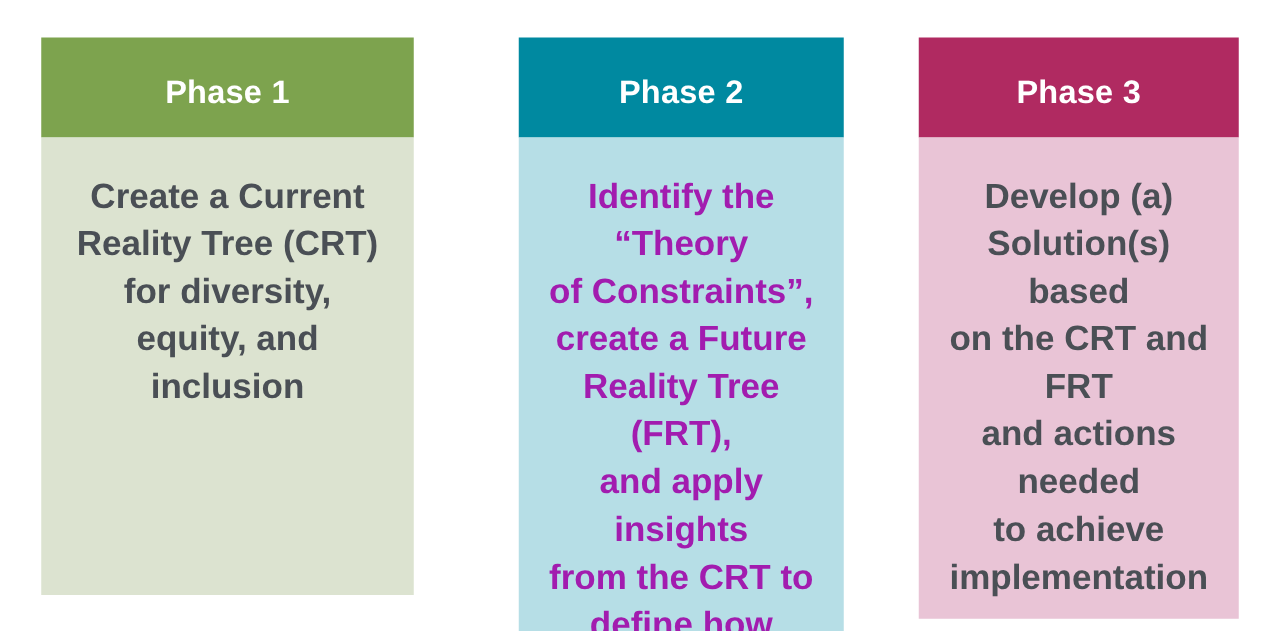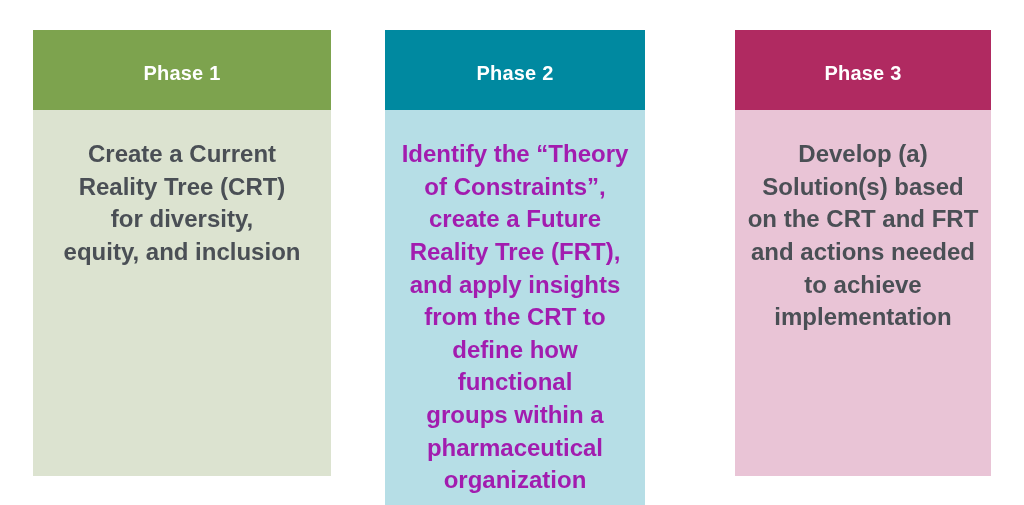--- a/index.html
+++ b/index.html
@@ -24,54 +24,54 @@
   .phase-card {
     position: absolute;
     top: 30px;
     height: 446px;
     display: flex;
     flex-direction: column;
     box-sizing: border-box;
   }
 
   #card-0 { left: 33px;  width: 298px; }
-  #card-1 { left: 342px; width: 303px; padding-left: 43px; }
+  #card-1 { left: 372px; width: 303px; padding-left: 43px; }
   #card-2 { left: 691px; width: 300px; padding-left: 44px; }
 
   .phase-header {
     height: 80px;
     flex: 0 0 80px;
     display: flex;
     align-items: center;
     justify-content: center;
     box-sizing: border-box;
   }
 
   .phase-header-label {
     color: #ffffff;
-    font-size: 20px;
+    font-size: 26px;
     font-weight: bold;
     letter-spacing: 0.2px;
     line-height: 1;
     text-align: center;
     padding-top: 6px;
   }
 
   .phase-body {
     flex: 1 1 auto;
     box-sizing: border-box;
     padding: 28px 12px 14px 12px;
     display: flex;
     flex-direction: column;
     align-items: center;
   }
 
   .phase-body-text {
     color: #4a4f55;
-    font-size: 24px;
+    font-size: 28px;
     font-weight: bold;
     line-height: 1.36;
     text-align: center;
     width: 100%;
     white-space: pre-line;
   }
 </style>
 </head>
 <body>
 

